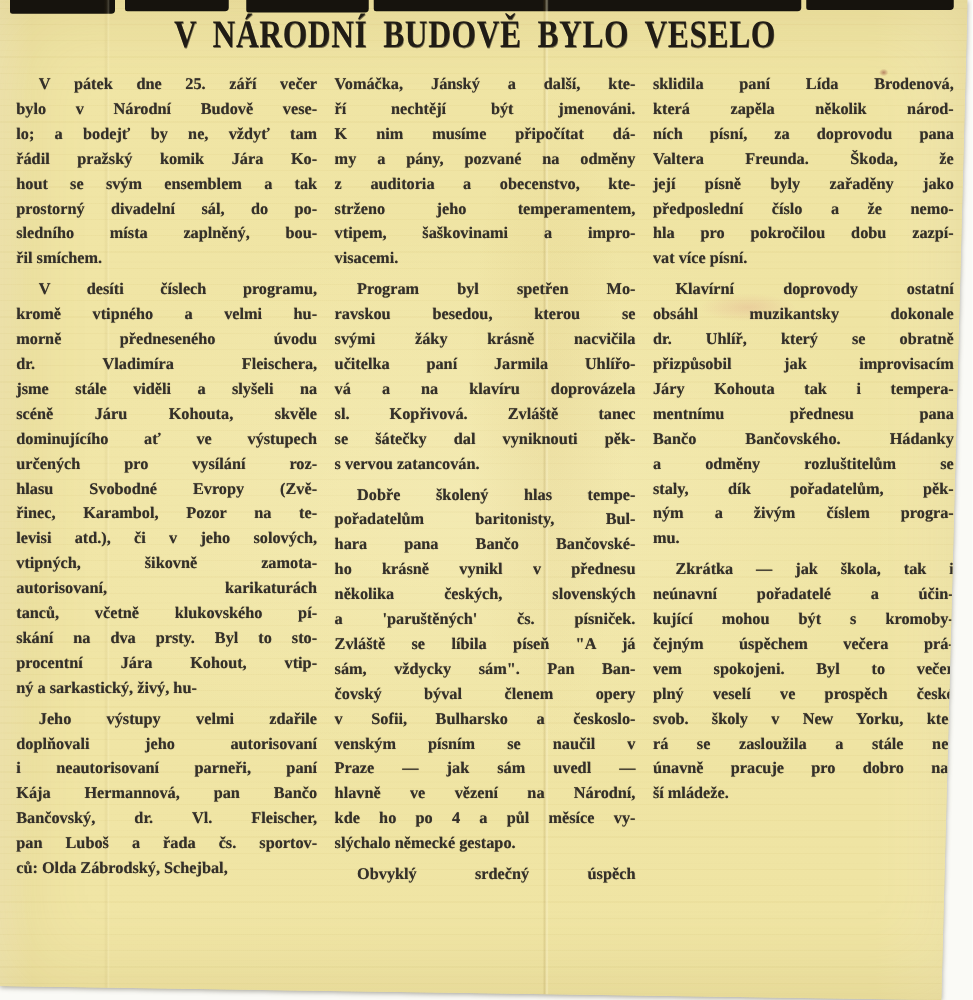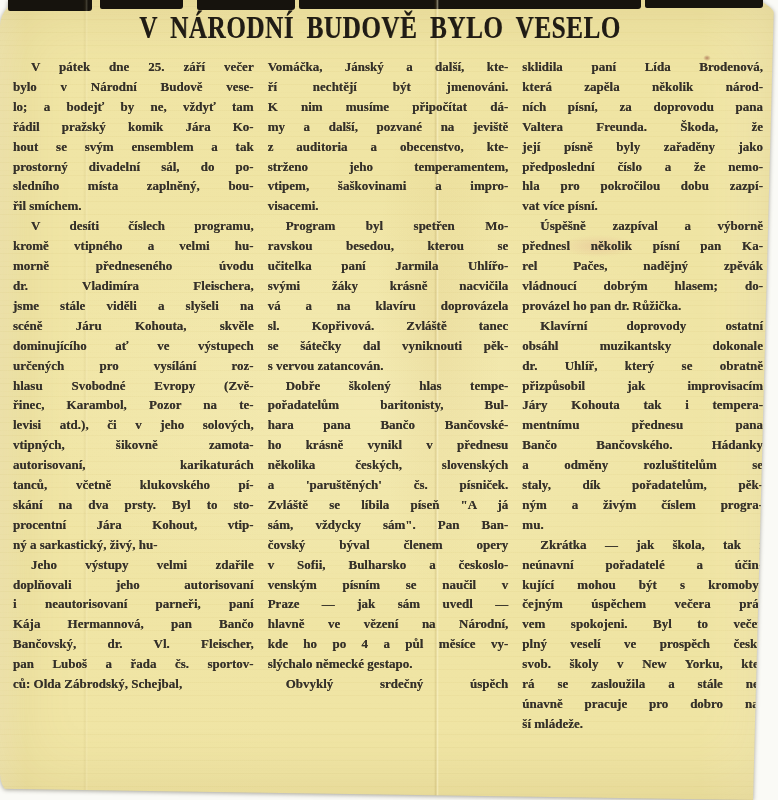--- a/index.html
+++ b/index.html
@@ -25,21 +25,20 @@
       radial-gradient(ellipse 55px 16px at 598px 246px, rgba(215,130,125,0.22), transparent 70%),
       radial-gradient(ellipse 5px 4px at 707px 58px, rgba(140,60,50,0.55), transparent 75%),
       radial-gradient(ellipse 90px 380px at 438px 330px, rgba(185,145,60,0.10), transparent 70%),
       radial-gradient(ellipse 500px 300px at 380px 400px, rgba(255,250,220,0.25), transparent 75%),
       repeating-linear-gradient(0deg,
         rgba(180,150,60,0.06) 0 1px, transparent 1px 5px,
         rgba(230,215,150,0.10) 5px 6px, transparent 6px 13px),
       linear-gradient(90deg, #f5ecb6 0px, #f0e5a5 26px, #efe4a3 700px, #f3e9ae 760px),
       #f0e5a5;
     box-shadow: inset 0 0 70px rgba(150,120,50,0.20);
-    border-radius: 26px;
   }
 
   .crease {
     position: absolute; top: 0; bottom: 0; width: 5px;
     pointer-events: none;
   }
   .crease-main {
     left: 434px;
     background: linear-gradient(90deg, transparent,
       rgba(140,110,40,0.16) 35%, rgba(252,246,210,0.45) 70%, transparent);
@@ -77,21 +76,21 @@
     display: flex; gap: 14px;
     color: #34302a;
   }
   .column {
     flex: 1; min-width: 0;
     font-size: 13px;
     line-height: 19.9px;
     font-weight: bold;
     text-shadow: 0 0 0.6px rgba(55,48,32,0.65);
   }
-  .para + .para { margin-top: 0; }
+  .para + .para { margin-top: 5px; }
   .line { text-align: justify; text-align-last: justify; }
   .para .line:last-child { text-align-last: left; }
   .para.spread .line:last-child { text-align-last: justify; }
   .para.indent .line:first-child { text-indent: 18px; }
 </style>
 </head>
 <body>
 
 <div class="screen">
   <div class="paper-wrap">
@@ -149,31 +148,31 @@
               <div class="line">Bančovský,  dr. Vl. Fleischer,</div>
               <div class="line">pan Luboš a řada čs. sportov-</div>
               <div class="line">ců: Olda Zábrodský, Schejbal,</div>
             </div>
           </div>
           <div class="column">
             <div class="para">
               <div class="line">Vomáčka, Jánský a další, kte-</div>
               <div class="line">ří  nechtějí  být  jmenováni.</div>
               <div class="line">K nim musíme  připočítat dá-</div>
-              <div class="line">my a další, pozvané na jeviště</div>
+              <div class="line">my a pány, pozvané na odměny</div>
               <div class="line">z auditoria a obecenstvo, kte-</div>
               <div class="line">strženo jeho temperamentem,</div>
               <div class="line">vtipem, šaškovinami a impro-</div>
               <div class="line">visacemi.</div>
             </div>
             <div class="para indent">
               <div class="line">Program  byl  spetřen Mo-</div>
               <div class="line">ravskou  besedou,  kterou  se</div>
+              <div class="line">svými žáky  krásně nacvičila</div>
               <div class="line">učitelka paní Jarmila Uhlířo-</div>
-              <div class="line">svými žáky  krásně nacvičila</div>
               <div class="line">vá  a  na klavíru doprovázela</div>
               <div class="line">sl. Kopřivová.  Zvláště  tanec</div>
               <div class="line">se šátečky dal vyniknouti pěk-</div>
               <div class="line">s vervou zatancován.</div>
             </div>
             <div class="para indent">
               <div class="line">Dobře školený hlas  tempe-</div>
               <div class="line">pořadatelům baritonisty,  Bul-</div>
               <div class="line">hara pana Bančo Bančovské-</div>
               <div class="line">ho krásně vynikl  v přednesu</div>
@@ -198,27 +197,20 @@
               <div class="line">sklidila paní Lída Brodenová,</div>
               <div class="line">která zapěla  několik  národ-</div>
               <div class="line">ních písní, za doprovodu pana</div>
               <div class="line">Valtera Freunda.  Škoda,  že</div>
               <div class="line">její písně byly zařaděny jako</div>
               <div class="line">předposlední číslo a že nemo-</div>
               <div class="line">hla pro pokročilou dobu zazpí-</div>
               <div class="line">vat více písní.</div>
             </div>
             <div class="para indent">
-              <div class="line">Úspěšně zazpíval a výborně</div>
-              <div class="line">přednesl několik písní pan Ka-</div>
-              <div class="line">rel  Pačes,   nadějný  zpěvák</div>
-              <div class="line">vládnoucí  dobrým  hlasem; do-</div>
-              <div class="line">provázel ho pan dr. Růžička.</div>
-            </div>
-            <div class="para indent">
               <div class="line">Klavírní  doprovody  ostatní</div>
               <div class="line">obsáhl  muzikantsky  dokonale</div>
               <div class="line">dr. Uhlíř,  který  se  obratně</div>
               <div class="line">přizpůsobil  jak improvisacím</div>
               <div class="line">Járy Kohouta  tak i tempera-</div>
               <div class="line">mentnímu   přednesu   pana</div>
               <div class="line">Bančo Bančovského. Hádanky</div>
               <div class="line">a  odměny  rozluštitelům  se</div>
               <div class="line">staly, dík pořadatelům,  pěk-</div>
               <div class="line">ným  a  živým číslem progra-</div>

